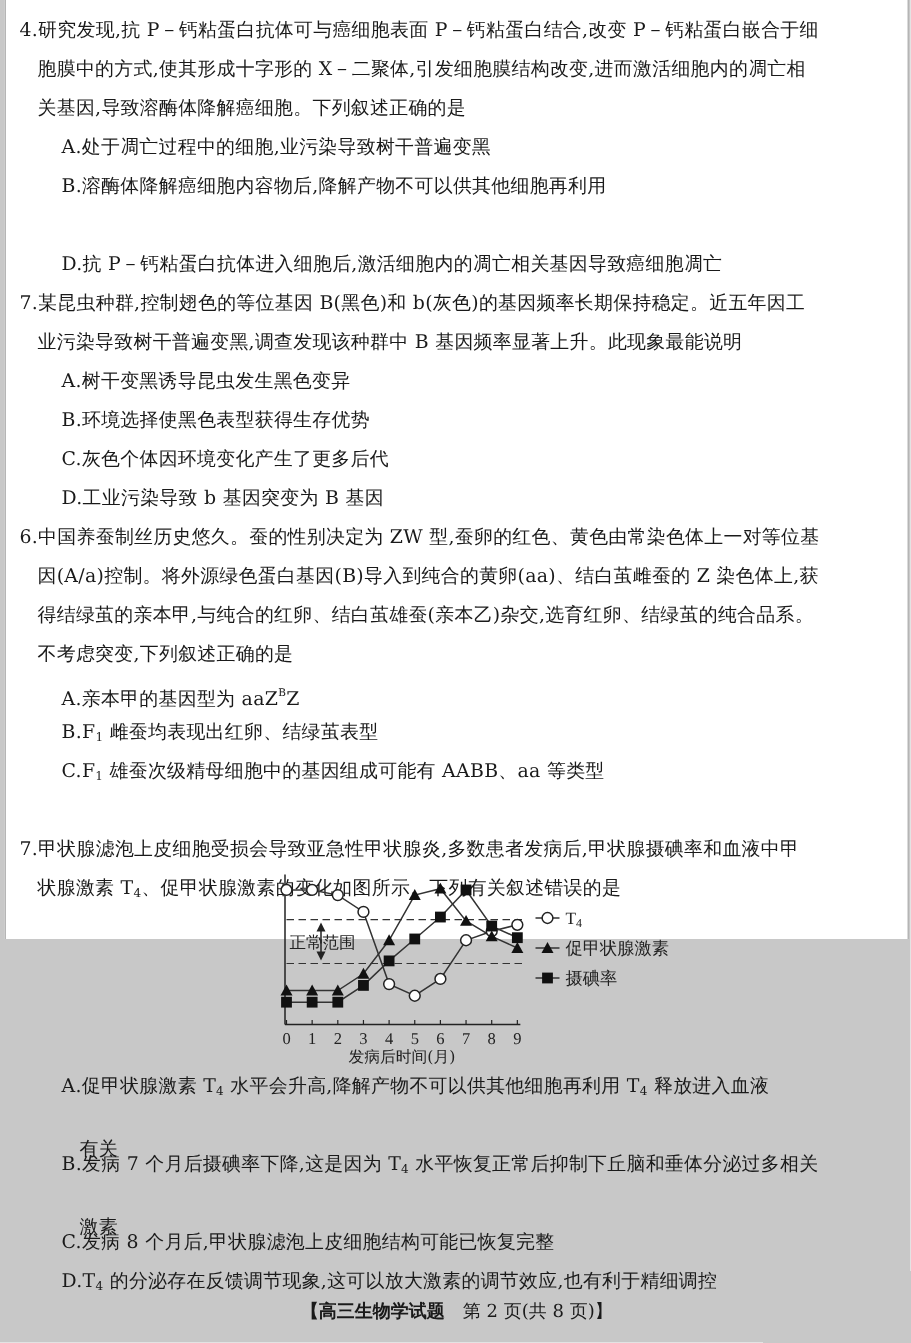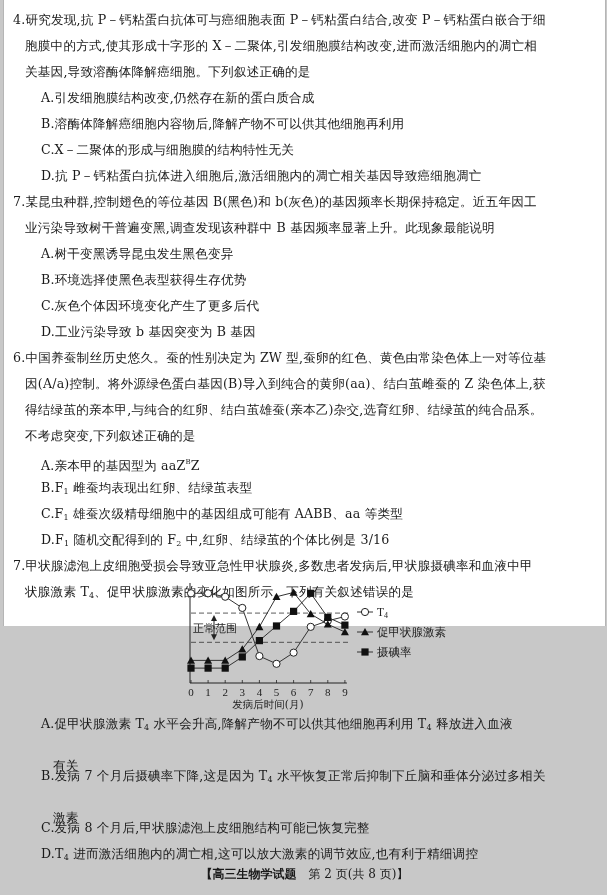--- a/index.html
+++ b/index.html
@@ -19,23 +19,22 @@
   .chart { position:absolute; left:170px; top:575px; }
 </style>
 </head>
 <body>
 
 <div class="page">
 
   <div class="line q" style="top:12px">4.研究发现,抗 P－钙粘蛋白抗体可与癌细胞表面 P－钙粘蛋白结合,改变 P－钙粘蛋白嵌合于细</div>
   <div class="line qc" style="top:38px">胞膜中的方式,使其形成十字形的 X－二聚体,引发细胞膜结构改变,进而激活细胞内的凋亡相</div>
   <div class="line qc" style="top:64px">关基因,导致溶酶体降解癌细胞。下列叙述正确的是</div>
-  <div class="line opt" style="top:90px">A.引发细胞膜结构改变,仍然存在新的蛋白质合成</div>
+  <div class="line opt" style="top:90px">A.处于凋亡过程中的细胞,业污染导致树干普遍变黑</div>
   <div class="line opt" style="top:116px">B.溶酶体降解癌细胞内容物后,降解产物不可以供其他细胞再利用</div>
-  <div class="line opt" style="top:142px">C.X－二聚体的形成与细胞膜的结构特性无关</div>
   <div class="line opt" style="top:168px">D.抗 P－钙粘蛋白抗体进入细胞后,激活细胞内的凋亡相关基因导致癌细胞凋亡</div>
 
   <div class="line q" style="top:194px">7.某昆虫种群,控制翅色的等位基因 B(黑色)和 b(灰色)的基因频率长期保持稳定。近五年因工</div>
   <div class="line qc" style="top:220px">业污染导致树干普遍变黑,调查发现该种群中 B 基因频率显著上升。此现象最能说明</div>
   <div class="line opt" style="top:246px">A.树干变黑诱导昆虫发生黑色变异</div>
   <div class="line opt" style="top:272px">B.环境选择使黑色表型获得生存优势</div>
   <div class="line opt" style="top:298px">C.灰色个体因环境变化产生了更多后代</div>
   <div class="line opt" style="top:324px">D.工业污染导致 b 基因突变为 B 基因</div>
 
   <div class="line q" style="top:350px">6.中国养蚕制丝历史悠久。蚕的性别决定为 ZW 型,蚕卵的红色、黄色由常染色体上一对等位基</div>
@@ -43,23 +42,20 @@
   <div class="line qc" style="top:402px">得结绿茧的亲本甲,与纯合的红卵、结白茧雄蚕(亲本乙)杂交,选育红卵、结绿茧的纯合品系。</div>
   <div class="line qc" style="top:428px">不考虑突变,下列叙述正确的是</div>
   <div class="line opt" style="top:454px">
     <span>A.亲本甲的基因型为 aaZ</span><span class="sup">B</span><span>Z</span>
   </div>
   <div class="line opt" style="top:480px">
     <span>B.F</span><span class="sub">1</span><span> 雌蚕均表现出红卵、结绿茧表型</span>
   </div>
   <div class="line opt" style="top:506px">
     <span>C.F</span><span class="sub">1</span><span> 雄蚕次级精母细胞中的基因组成可能有 AABB、aa 等类型</span>
-  </div>
-  <div class="line opt" style="top:532px">
-    <span>D.F</span><span class="sub">1</span><span> 随机交配得到的 F</span><span class="sub">2</span><span> 中,红卵、结绿茧的个体比例是 3/16</span>
   </div>
 
   <div class="line q" style="top:558px">7.甲状腺滤泡上皮细胞受损会导致亚急性甲状腺炎,多数患者发病后,甲状腺摄碘率和血液中甲</div>
   <div class="line qc" style="top:584px">
     <span>状腺激素 T</span><span class="sub">4</span><span>、促甲状腺激素的变化如图所示。下列有关叙述错误的是</span>
   </div>
 
   <svg class="chart" id="chart" width="290" height="135" viewBox="0 0 290 135">
       <line x1="16" y1="8" x2="16" y2="108" stroke="#222" stroke-width="1"></line>
       <line x1="16" y1="108" x2="172.9" y2="108" stroke="#222" stroke-width="1"></line>
@@ -138,19 +134,19 @@
   <div class="line opt" style="top:716px">
     <span>A.促甲状腺激素 T</span><span class="sub">4</span><span> 水平会升高,降解产物不可以供其他细胞再利用 T</span><span class="sub">4</span><span> 释放进入血液</span>
   </div>
   <div class="line optc" style="top:742px">有关</div>
   <div class="line opt" style="top:768px">
     <span>B.发病 7 个月后摄碘率下降,这是因为 T</span><span class="sub">4</span><span> 水平恢复正常后抑制下丘脑和垂体分泌过多相关</span>
   </div>
   <div class="line optc" style="top:794px">激素</div>
   <div class="line opt" style="top:820px">C.发病 8 个月后,甲状腺滤泡上皮细胞结构可能已恢复完整</div>
   <div class="line opt" style="top:846px">
-    <span>D.T</span><span class="sub">4</span><span> 进而激活细胞内的凋亡相,这可以放大激素的调节效应,也有利于精细调控</span>
+    <span>D.T</span><span class="sub">4</span><span> 的分泌存在反馈调节现象,这可以放大激素的调节效应,也有利于精细调控</span>
   </div>
 
   <div class="footer">
     <b>【高三生物学试题</b><span>　第 2 页(共 8 页)】</span>
   </div>
 </div>
 
 </body></html>

